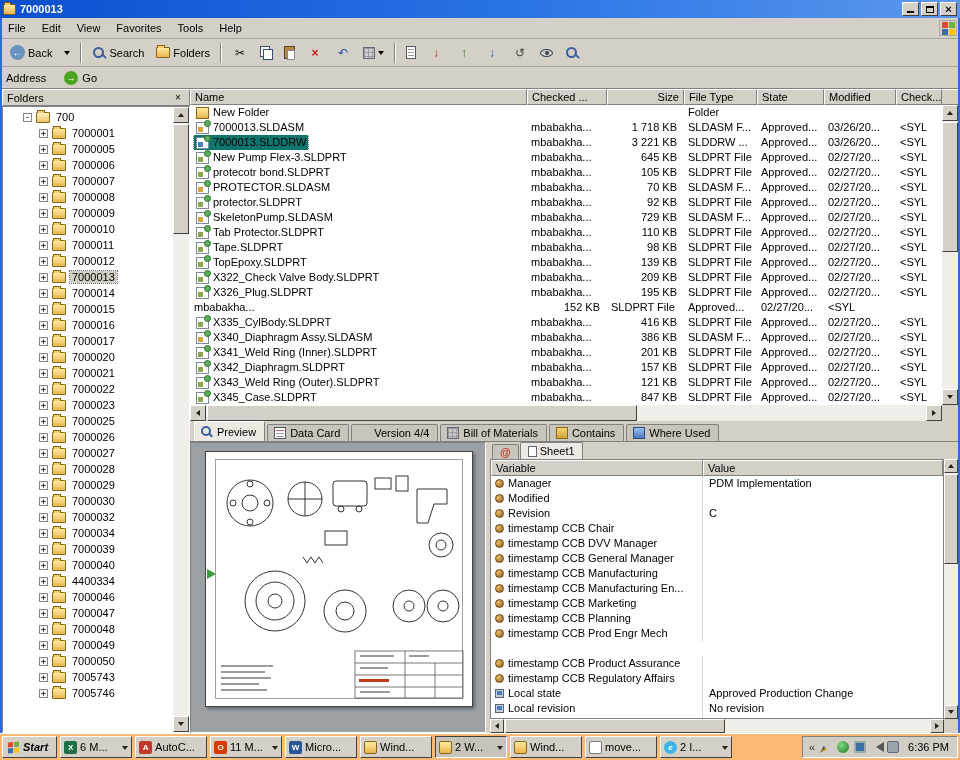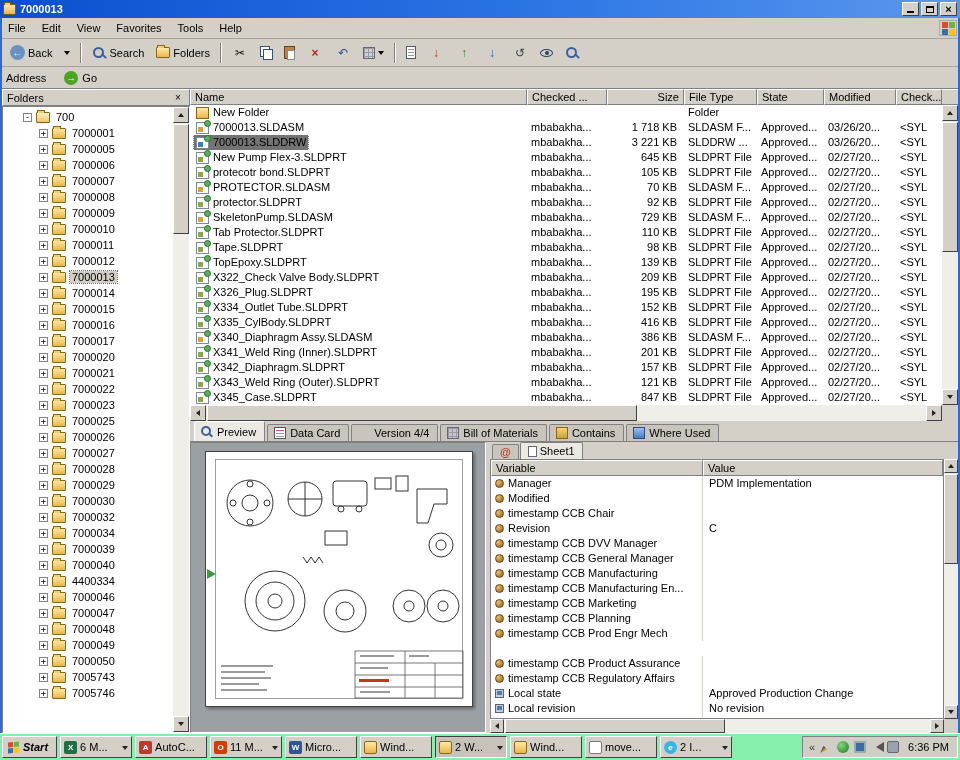--- a/index.html
+++ b/index.html
@@ -91,21 +91,21 @@
   .fl-grid{display:grid;grid-template-columns:337px 80px 77px 73px 67px 72px 1fr}
   .fl-header{position:absolute;left:0;top:0;right:16px;height:16px}
   .fl-h{background:#d4d0c8;border-top:1px solid #fff;border-left:1px solid #fff;border-right:1px solid #808080;border-bottom:1px solid #808080;padding:1px 4px;white-space:nowrap;overflow:hidden}
   .fl-h.size{text-align:right}
   .fl-hfill{position:absolute;right:0;top:0;width:16px;height:16px;background:#d4d0c8;border-top:1px solid #fff;border-bottom:1px solid #808080}
   .fl-rows{position:absolute;left:0;top:16px;right:16px;bottom:16px;overflow:hidden;background:#fff}
   .fl-row{height:15px;line-height:15px}
   .fl-row .cell{padding:0 4px;white-space:nowrap;overflow:hidden}
   .fl-row .cell.size{text-align:right;padding-right:7px}
   .namebox{display:inline-flex;align-items:center;gap:4px;padding:0 2px;height:15px}
-  .namebox.selected{background:#737373;outline:1px dotted #777}
+  .namebox.selected{background:#0f766e;outline:1px dotted #777}
   .fico{width:13px;height:12px;position:relative;flex:none;background:#fff;border:1px solid #7c8aa0}
   .fico::before{content:"";position:absolute;right:-3px;top:-3px;width:5px;height:5px;background:#58b158;border-radius:50%;border:1px solid #2c6e2c}
   .fico::after{content:"";position:absolute;left:1px;bottom:1px;width:5px;height:5px}
   .fico-prt::after{background:#8aa84a}
   .fico-asm::after{background:#d9a33b}
   .fico-drw::after{background:#4a7ac0}
   .fico-folder{background:linear-gradient(#ffe9a2,#e8b64c);border:1px solid #8a6515}
   .fico-folder::before,.fico-folder::after{display:none}
 
   
@@ -140,21 +140,21 @@
   .dc-h{background:#d4d0c8;border-top:1px solid #fff;border-left:1px solid #fff;border-right:1px solid #808080;border-bottom:1px solid #808080;padding:1px 4px;height:16px}
   .dc-row{height:15px;line-height:15px}
   .dc-row .vc{padding:0 4px;border-right:1px solid #d8d5cd;display:flex;align-items:center;gap:4px;white-space:nowrap;overflow:hidden}
   .dc-row .vv{padding:0 6px;white-space:nowrap;overflow:hidden}
   .dci{width:9px;height:9px;flex:none;border-radius:50%}
   .dc-globe{background:radial-gradient(circle at 30% 30%,#f0bf6a,#8a5a1a);border:1px solid #6a4510}
   .dc-local{border-radius:0;background:#c8ccd4;border:1px solid #5a6474;position:relative}
   .dc-local::after{content:"";position:absolute;left:1px;top:1px;width:5px;height:4px;background:#4a7ac0}
 
   
-  .taskbar{position:absolute;left:0;bottom:0;width:960px;height:27px;background:#86efac;border-top:1px solid #fff;display:flex;align-items:center;padding:0 2px;gap:3px}
+  .taskbar{position:absolute;left:0;bottom:0;width:960px;height:27px;background:#fdba74;border-top:1px solid #fff;display:flex;align-items:center;padding:0 2px;gap:3px}
   .startbtn{display:flex;align-items:center;gap:4px;height:22px;padding:0 8px 0 5px;background:#d4d0c8;border:1px solid;border-color:#fff #404040 #404040 #fff;font-weight:bold;font-style:italic}
   .winflag{display:grid;grid-template-columns:5px 5px;grid-template-rows:5px 5px;gap:1px;transform:skewY(-6deg)}
   .winflag i{display:block}
   .winflag i:nth-child(1){background:#e0492f}.winflag i:nth-child(2){background:#6db33f}
   .winflag i:nth-child(3){background:#3a6ea5}.winflag i:nth-child(4){background:#ffc20e}
   .tasks{display:flex;gap:3px;flex:1;overflow:hidden}
   .taskbtn{width:72px;height:22px;background:#d4d0c8;border:1px solid;border-color:#fff #404040 #404040 #fff;display:flex;align-items:center;gap:3px;padding:0 3px;flex:none}
   .taskbtn.active{border-color:#404040 #fff #fff #404040;background:#c7c3ba}
   .taskbtn .tbl{flex:1;white-space:nowrap;overflow:hidden}
   .tb-arrow{width:0;height:0;border:3px solid transparent;border-top:4px solid #222;margin-top:4px;flex:none}
@@ -739,26 +739,20 @@
         </div>
         <div class="cell">mbabakha...</div>
         <div class="cell size">195 KB</div>
         <div class="cell">SLDPRT File</div>
         <div class="cell">Approved...</div>
         <div class="cell">02/27/20...</div>
         <div class="cell">&lt;SYL</div>
       </div>
 
       <div class="fl-row fl-grid">
-        <div class="cell name">
-          <span class="namebox">
-            <span class="fico fico-prt"></span>
-            <span>X334_Outlet Tube.SLDPRT</span>
-          </span>
-        </div>
         <div class="cell">mbabakha...</div>
         <div class="cell size">152 KB</div>
         <div class="cell">SLDPRT File</div>
         <div class="cell">Approved...</div>
         <div class="cell">02/27/20...</div>
         <div class="cell">&lt;SYL</div>
       </div>
 
       <div class="fl-row fl-grid">
         <div class="cell name">
@@ -995,31 +989,31 @@
               <div class="vc">
                 <span class="dci dc-globe"></span>
                 <span>Modified</span>
               </div>
               <div class="vv"></div>
             </div>
 
             <div class="dc-row dc-grid">
               <div class="vc">
                 <span class="dci dc-globe"></span>
+                <span>Revision</span>
+              </div>
+              <div class="vv">C</div>
+            </div>
+
+            <div class="dc-row dc-grid">
+              <div class="vc">
+                <span class="dci dc-globe"></span>
                 <span>timestamp CCB Chair</span>
               </div>
               <div class="vv"></div>
-            </div>
-
-            <div class="dc-row dc-grid">
-              <div class="vc">
-                <span class="dci dc-globe"></span>
-                <span>Revision</span>
-              </div>
-              <div class="vv">C</div>
             </div>
 
             <div class="dc-row dc-grid">
               <div class="vc">
                 <span class="dci dc-globe"></span>
                 <span>timestamp CCB DVV Manager</span>
               </div>
               <div class="vv"></div>
             </div>
 

